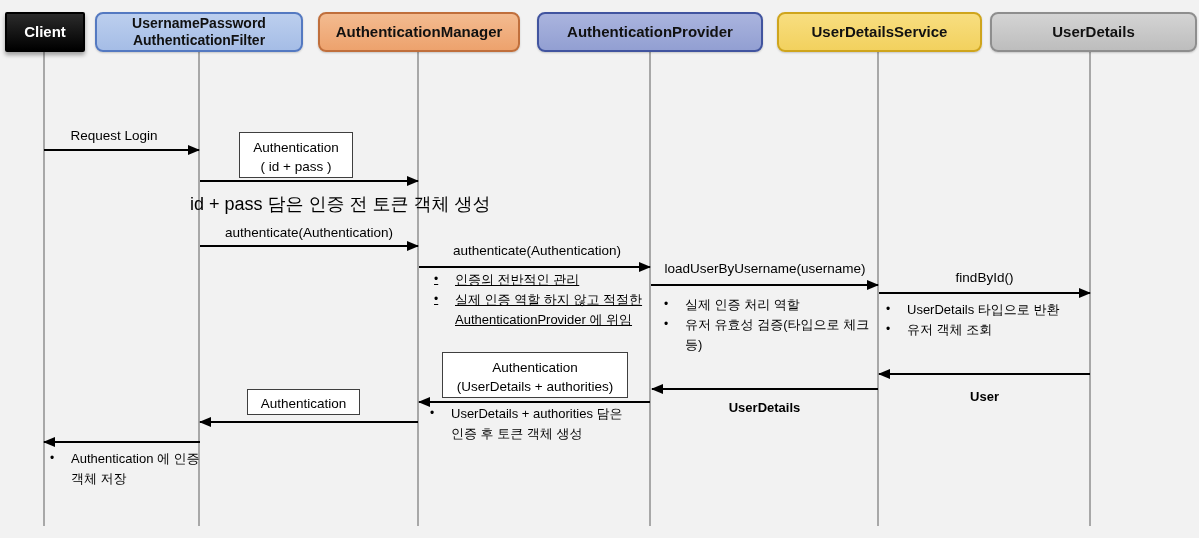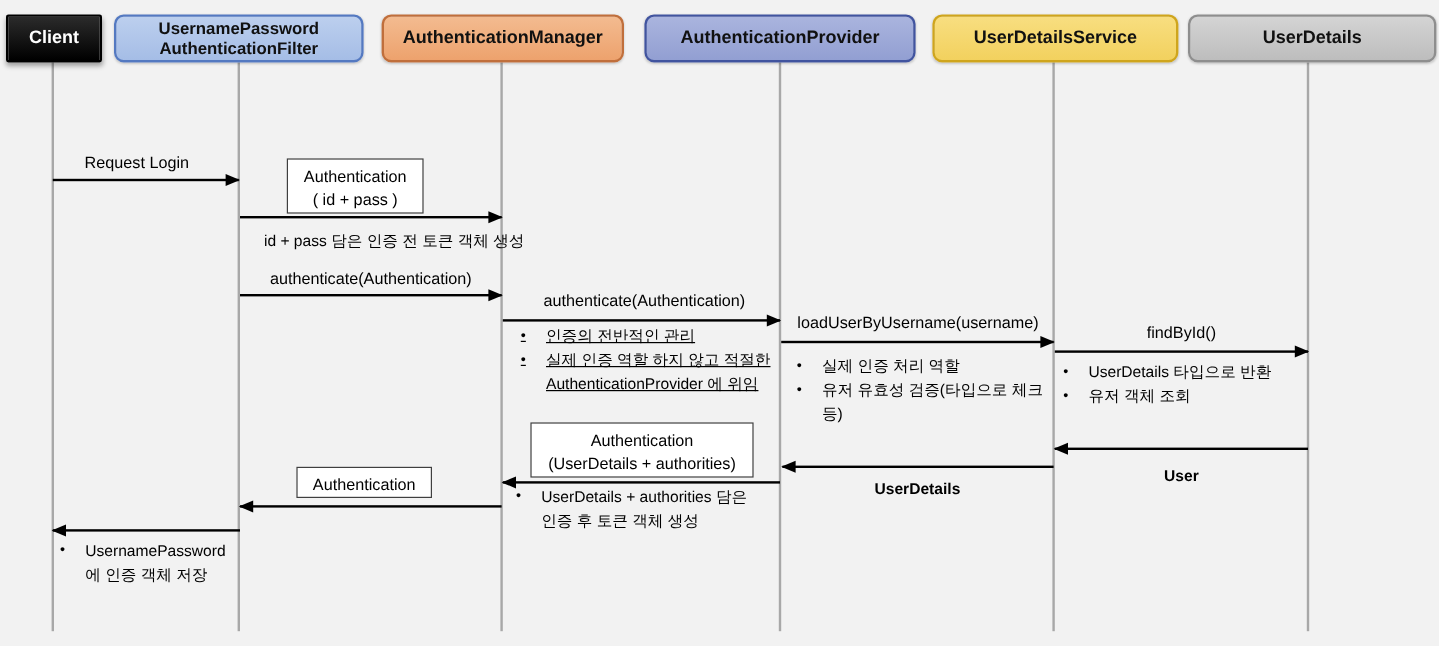--- a/index.html
+++ b/index.html
@@ -105,21 +105,21 @@
   
   .msg {
     position:absolute;
     font-size:13.5px; color:#000;
     text-align:center;
     white-space:nowrap;
     z-index:5;
   }
   .msg.bold { font-weight:700; font-size:13px; }
   .m1 { left:44px;  width:140px; top:128px; }
-  .m2 { left:206px; width:245px; top:192px; font-size:13px; }
+  .m2 { left:190px; width:245px; top:192px; font-size:18px; }
   .m3 { left:200px; width:218px; top:225px; }
   .m4 { left:424px; width:226px; top:243px; }
   .m5 { left:648px; width:234px; top:261px; }
   .m6 { left:879px; width:211px; top:270px; }
   .m7 { left:879px; width:211px; top:389px; }
   .m8 { left:651px; width:227px; top:400px; }
 
   
   .note {
     position:absolute;
@@ -231,16 +231,16 @@
     <li>유저 유효성 검증(타입으로 체크 등)</li>
   </ul>
   <ul class="bullets b-uds">
     <li>UserDetails 타입으로 반환</li>
     <li>유저 객체 조회</li>
   </ul>
   <ul class="bullets b-manager2">
     <li>UserDetails +  authorities 담은 인증 후 토큰 객체 생성</li>
   </ul>
   <ul class="bullets b-client">
-    <li>UsernamePassword 에 인증 객체 저장</li>
+    <li>Authentication 에 인증 객체 저장</li>
   </ul>
 
 </div>
 
 </body></html>

